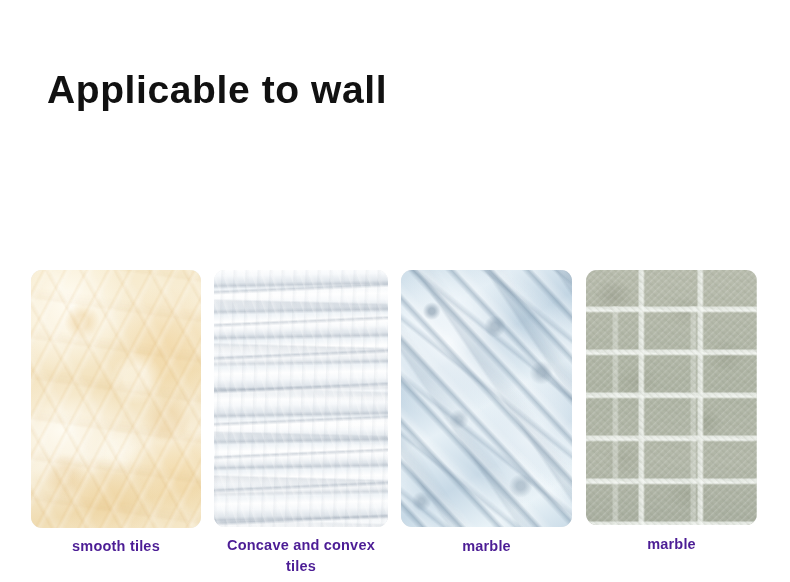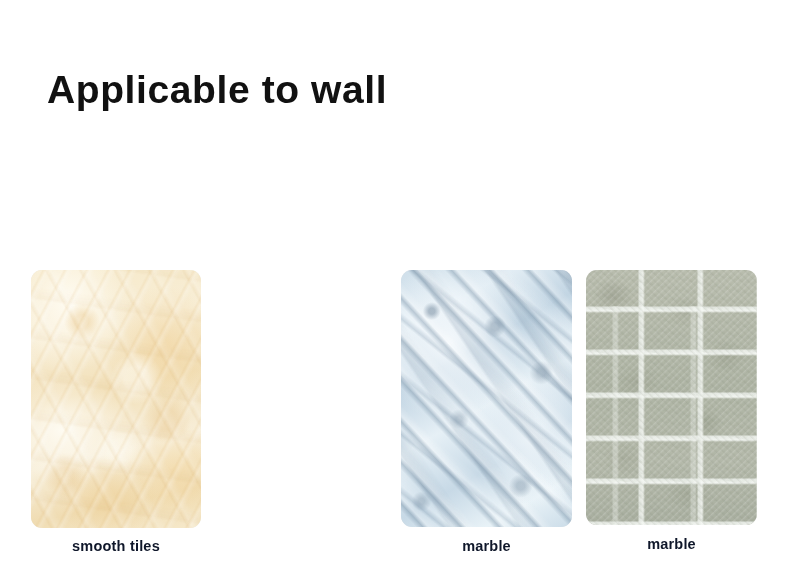--- a/index.html
+++ b/index.html
@@ -52,21 +52,21 @@
   }
 
   .caption {
     position: absolute;
     left: 0;
     width: 100%;
     text-align: center;
     font-size: 14.5px;
     font-weight: bold;
     line-height: 21px;
-    color: #0f172a;
+    color: #4c1d95;
     letter-spacing: 0.2px;
   }
 
   
   #cell-1 { left: 31px;  width: 170px; }
   #cell-1 .swatch { width: 170px; height: 258px; }
   #cell-1 .caption { top: 266px; }
 
   #cell-2 { left: 214px; width: 174px; }
   #cell-2 .swatch { width: 174px; height: 257px; }
@@ -277,20 +277,29 @@
 
   <div class="panel-cell" id="cell-1">
     <div class="swatch">
       <div class="tex tex-cream-base"></div>
       <div class="tex tex-cream-cloud"></div>
       <div class="tex tex-cream-veins"></div>
     </div>
     <div class="caption">smooth tiles</div>
   </div>
 
+  <div class="panel-cell" id="cell-2">
+    <div class="swatch">
+      <div class="tex tex-white-base"></div>
+      <div class="tex tex-white-layers"></div>
+      <div class="tex tex-white-layers2"></div>
+      <div class="tex tex-white-chips"></div>
+    </div>
+    <div class="caption">Concave and convex tiles</div>
+  </div>
 
   <div class="panel-cell" id="cell-3">
     <div class="swatch">
       <div class="tex tex-blue-base"></div>
       <div class="tex tex-blue-veins"></div>
       <div class="tex tex-blue-specks"></div>
     </div>
     <div class="caption">marble</div>
   </div>
 

